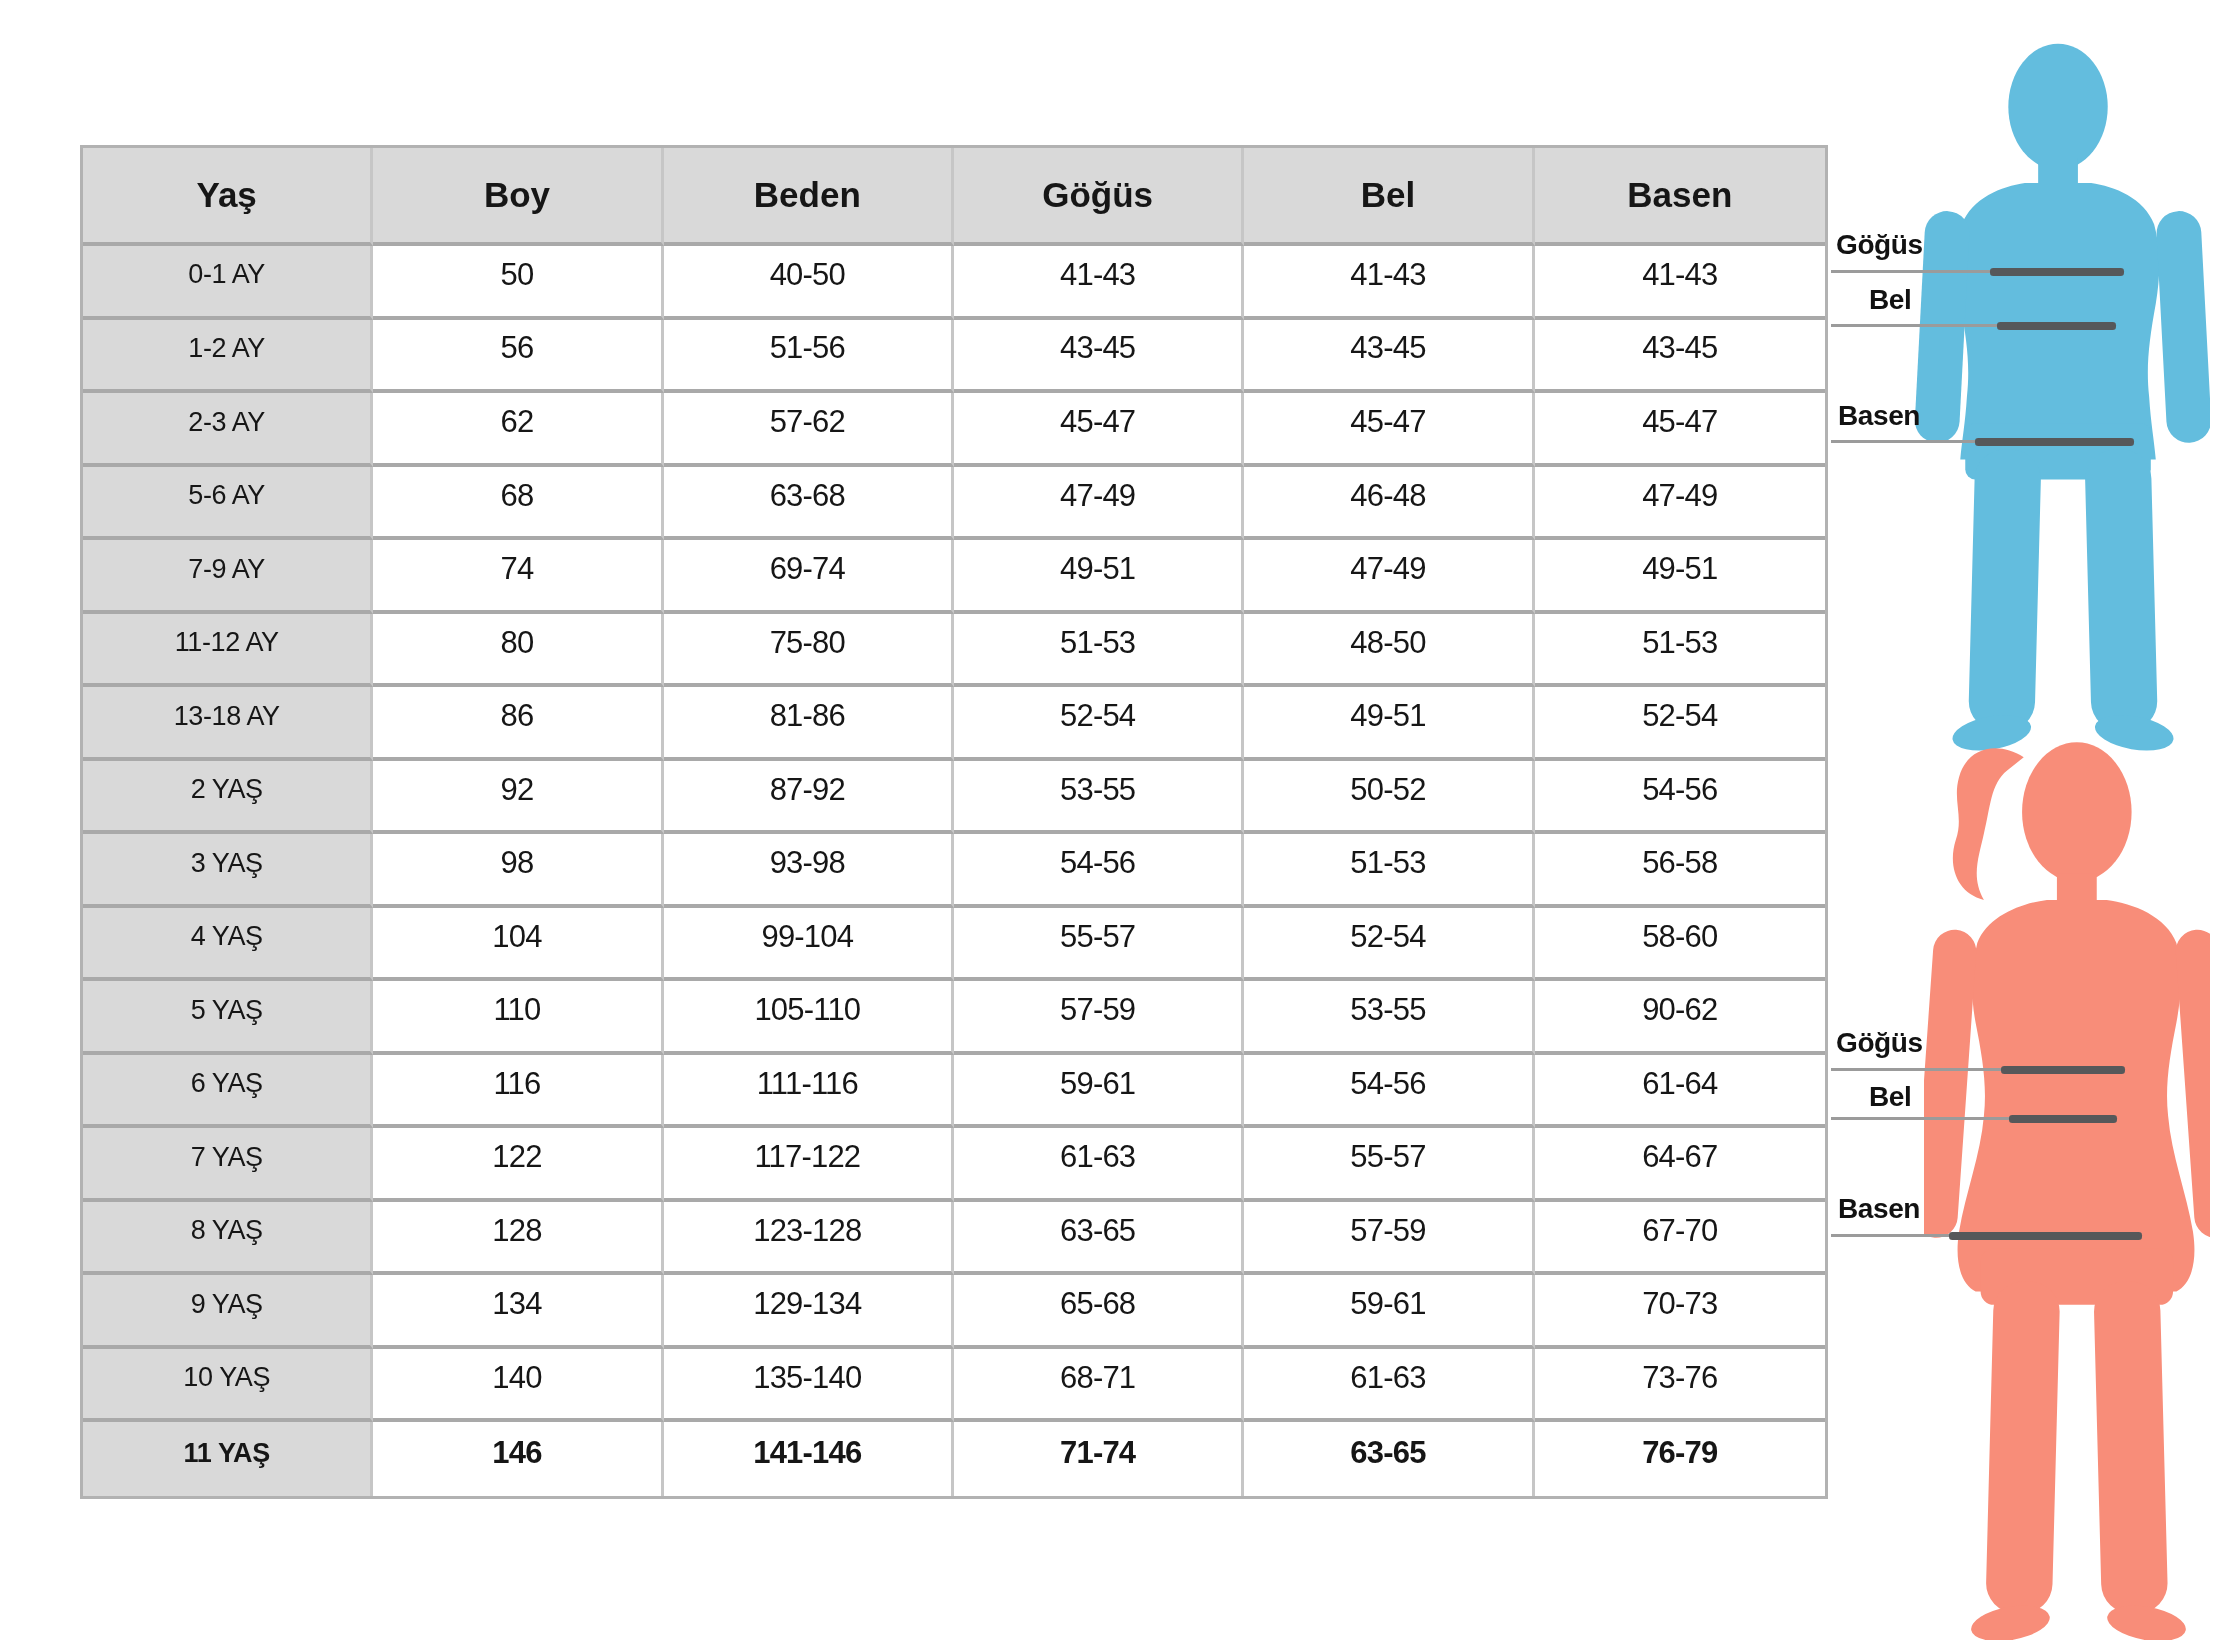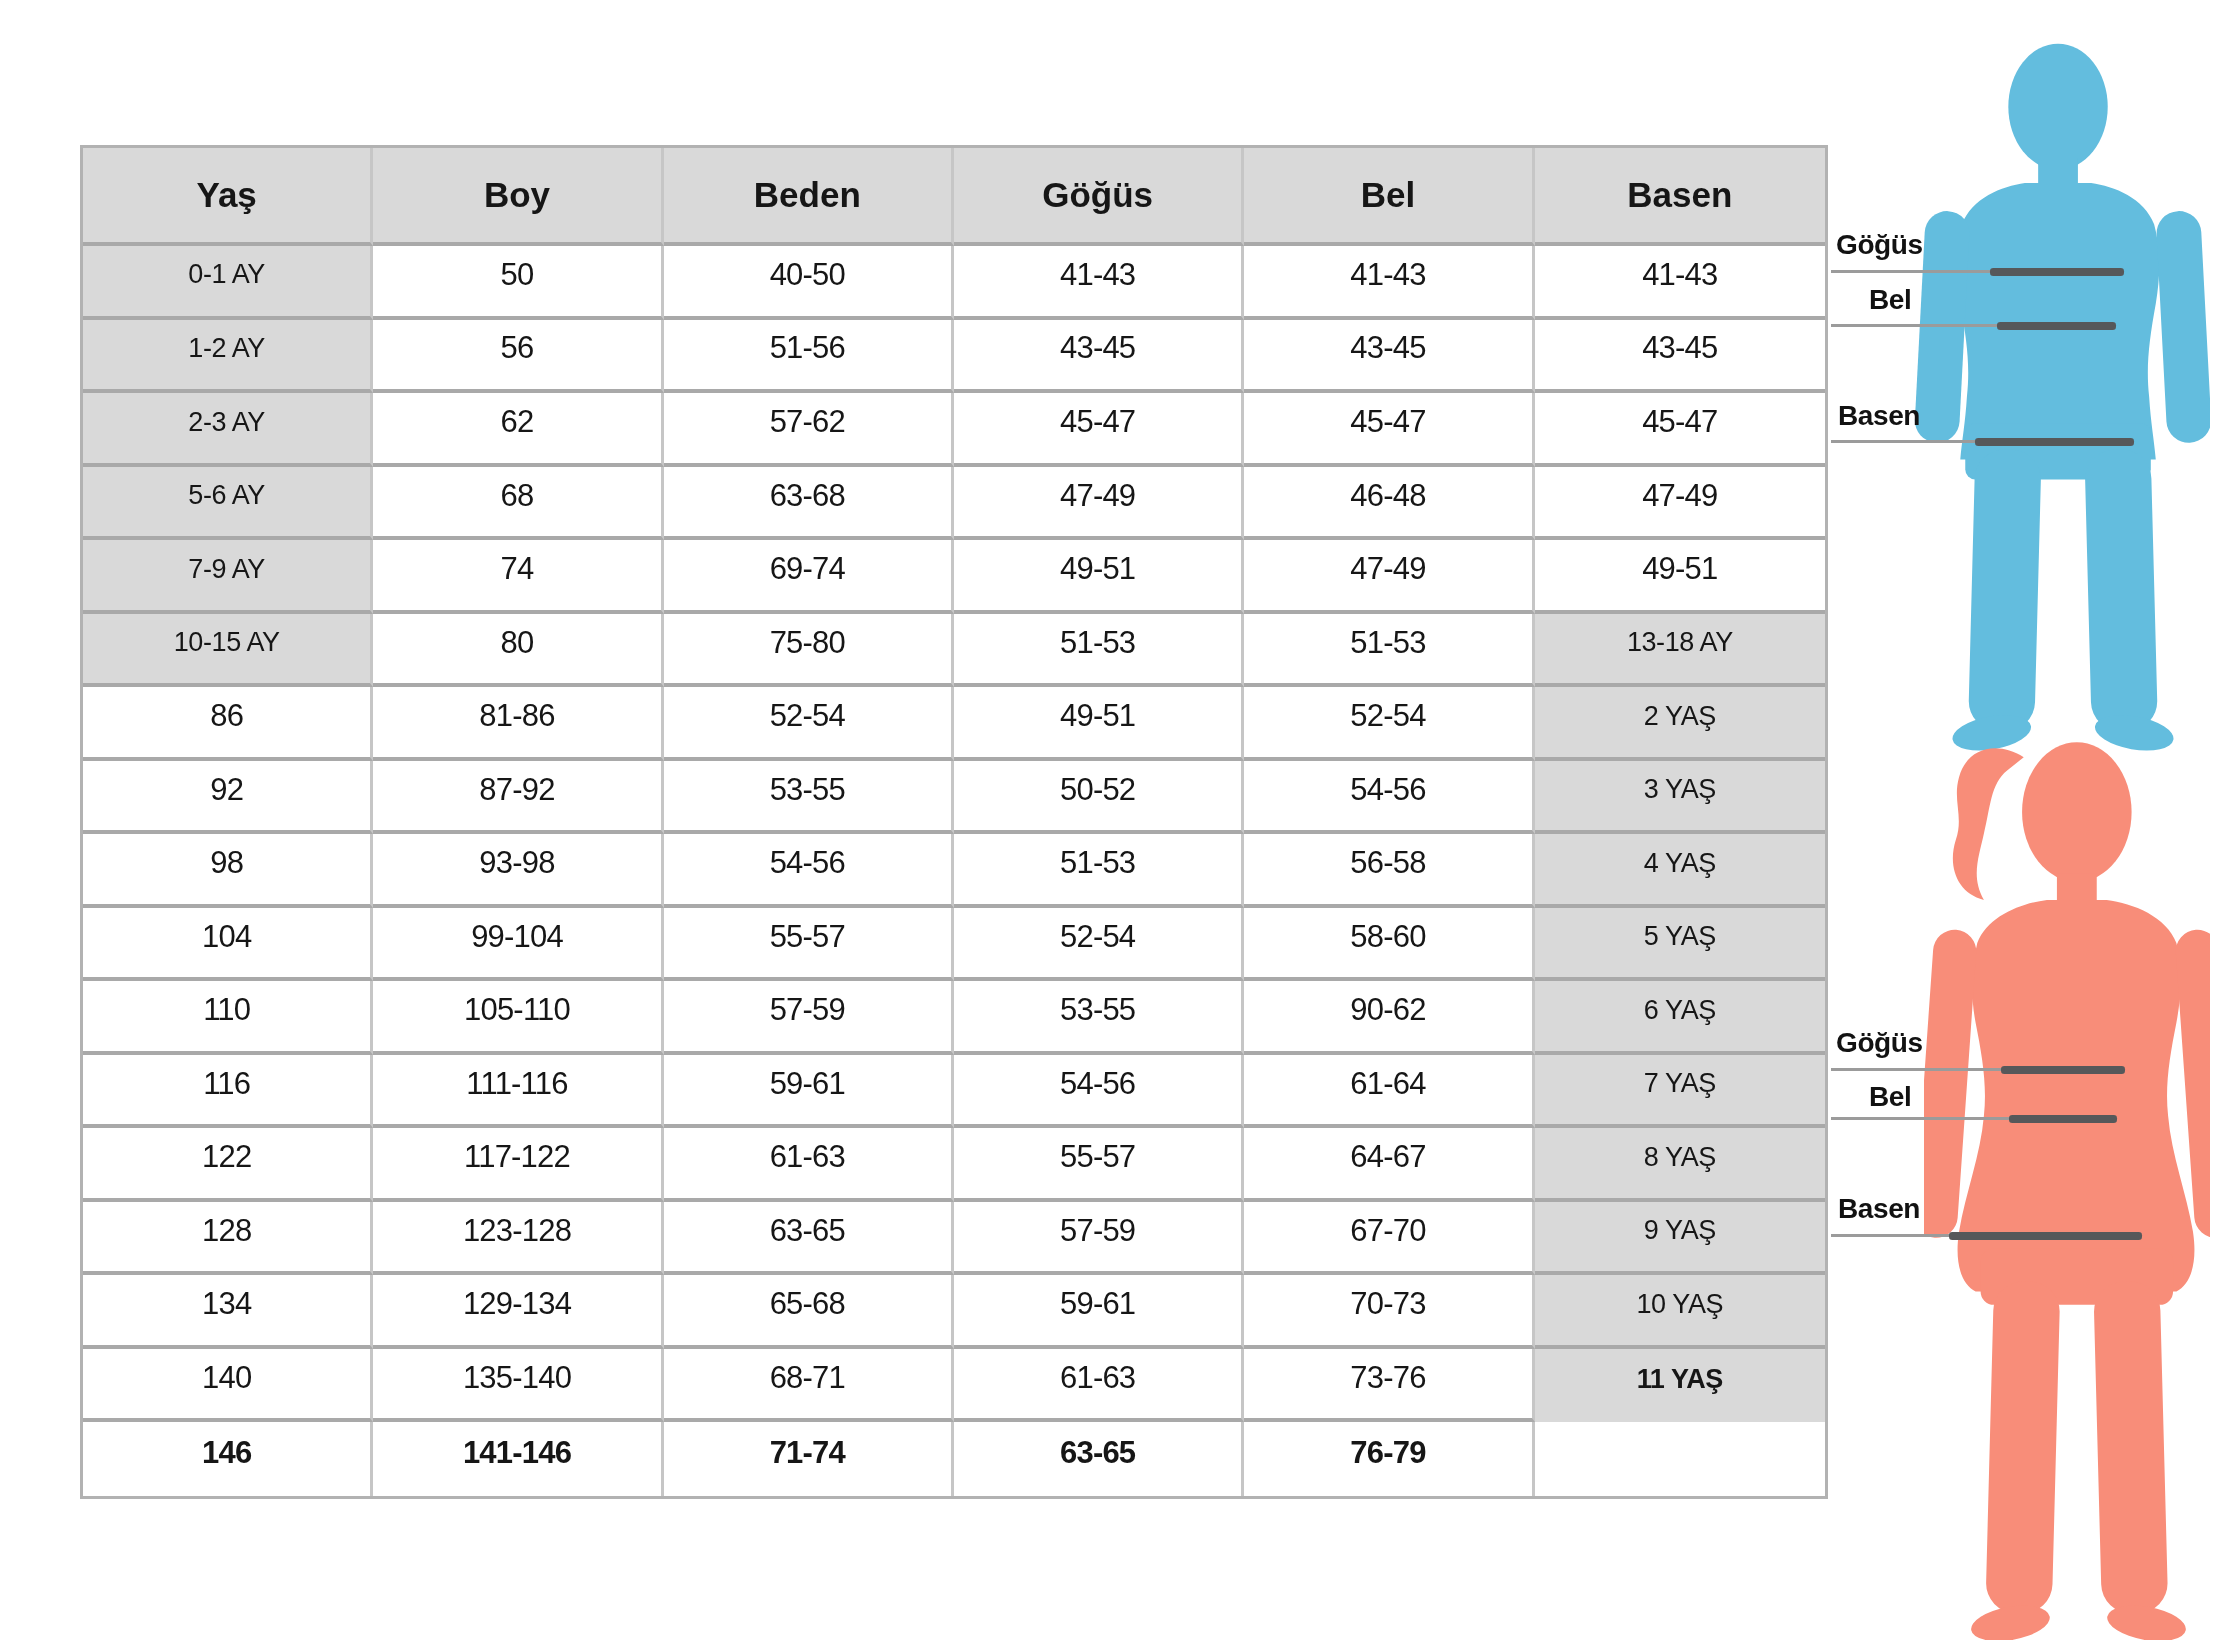--- a/index.html
+++ b/index.html
@@ -91,24 +91,25 @@
       <div class="cell">63-68</div>
       <div class="cell">47-49</div>
       <div class="cell">46-48</div>
       <div class="cell">47-49</div>
       <div class="cell age">7-9 AY</div>
       <div class="cell">74</div>
       <div class="cell">69-74</div>
       <div class="cell">49-51</div>
       <div class="cell">47-49</div>
       <div class="cell">49-51</div>
-      <div class="cell age">10-15 AY</div>
+      <div class="cell age">11-12 AY</div>
       <div class="cell">80</div>
       <div class="cell">75-80</div>
       <div class="cell">51-53</div>
+      <div class="cell">48-50</div>
       <div class="cell">51-53</div>
       <div class="cell age">13-18 AY</div>
       <div class="cell">86</div>
       <div class="cell">81-86</div>
       <div class="cell">52-54</div>
       <div class="cell">49-51</div>
       <div class="cell">52-54</div>
       <div class="cell age">2 YAŞ</div>
       <div class="cell">92</div>
       <div class="cell">87-92</div>

